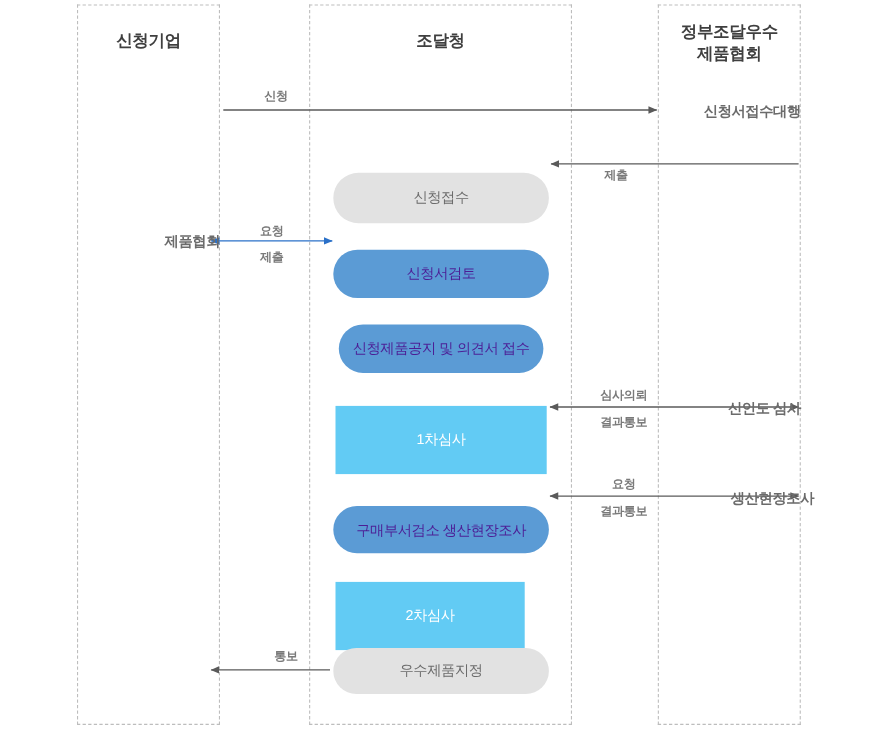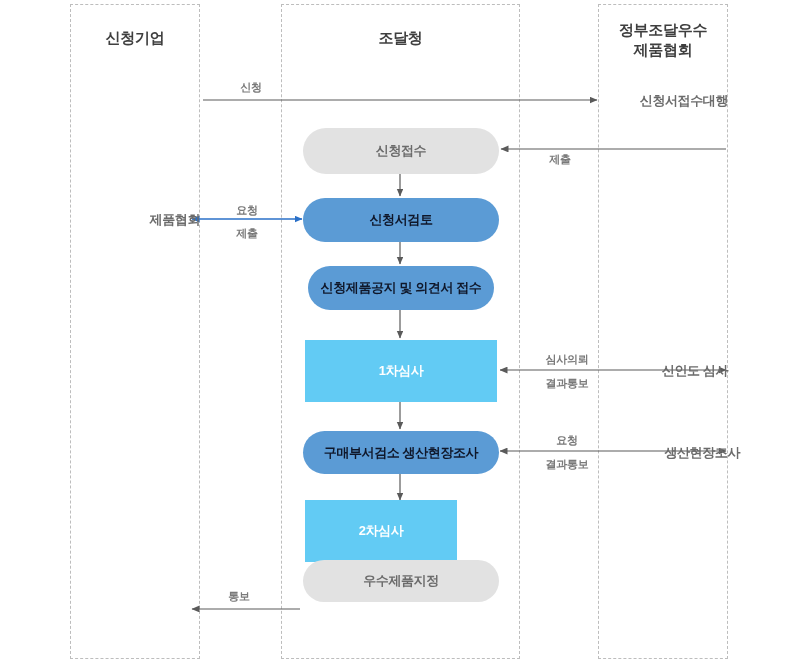--- a/index.html
+++ b/index.html
@@ -34,31 +34,32 @@
     letter-spacing: -0.3px;
   }
   .node {
     position: absolute;
     box-sizing: border-box;
     display: flex;
     align-items: center;
     justify-content: center;
     text-align: right;
     font-size: 13px;
-    font-weight: bold;
+    font-weight: normal;
     letter-spacing: -0.4px;
+    margin-top: 29px;
   }
   .node.gray {
     background: #e2e2e2;
     color: #6b6b6b;
     border-radius: 24px;
   }
   .node.blue {
     background: #5b9bd5;
-    color: #0f172a;
+    color: #4c1d95;
     border-radius: 24px;
   }
   .node.cyan {
     background: #62cbf4;
     color: #ffffff;
     border-radius: 0;
   }
   .side-label {
     position: absolute;
     font-size: 13px;
@@ -146,21 +147,21 @@
   <div class="node gray" style="left:303px; top:128px; width:196px; height:46px;">신청접수</div>
 
   <div class="node blue" style="left:303px; top:198px; width:196px; height:44px;">신청서검토</div>
 
   <div class="node blue" style="left:308px; top:266px; width:186px; height:44px;">신청제품공지 및 의견서 접수</div>
 
   <div class="node cyan" style="left:305px; top:340px; width:192px; height:62px;">1차심사</div>
 
   <div class="node blue" style="left:303px; top:431px; width:196px; height:43px;">구매부서검소 생산현장조사</div>
 
-  <div class="node cyan" style="left:305px; top:500px; width:152px; height:62px;">2차심사</div>
+  <div class="node cyan" style="left:305px; top:500px; width:172px; height:62px;">2차심사</div>
 
   <div class="node gray" style="left:303px; top:560px; width:196px; height:42px;">우수제품지정</div>
 
   <div class="side-label" style="left:598px; top:92px; width:130px;">신청서접수대행</div>
 
   <div class="side-label" style="left:70px; top:211px; width:130px;">제품협회</div>
 
   <div class="side-label" style="left:598px; top:362px; width:130px;">신인도 심사</div>
 
   <div class="side-label" style="left:598px; top:444px; width:142px;">생산현장조사</div>
@@ -174,15 +175,15 @@
   <div class="edge-label" style="left:201px; top:226px; width:92px;">제출</div>
 
   <div class="edge-label" style="left:521px; top:352px; width:92px;">심사의뢰</div>
 
   <div class="edge-label" style="left:521px; top:376px; width:92px;">결과통보</div>
 
   <div class="edge-label" style="left:521px; top:433px; width:92px;">요청</div>
 
   <div class="edge-label" style="left:521px; top:457px; width:92px;">결과통보</div>
 
-  <div class="edge-label" style="left:193px; top:589px; width:92px;">통보</div>
+  <div class="edge-label" style="left:214px; top:589px; width:92px;">통보</div>
 
 </div>
 
 </body></html>

